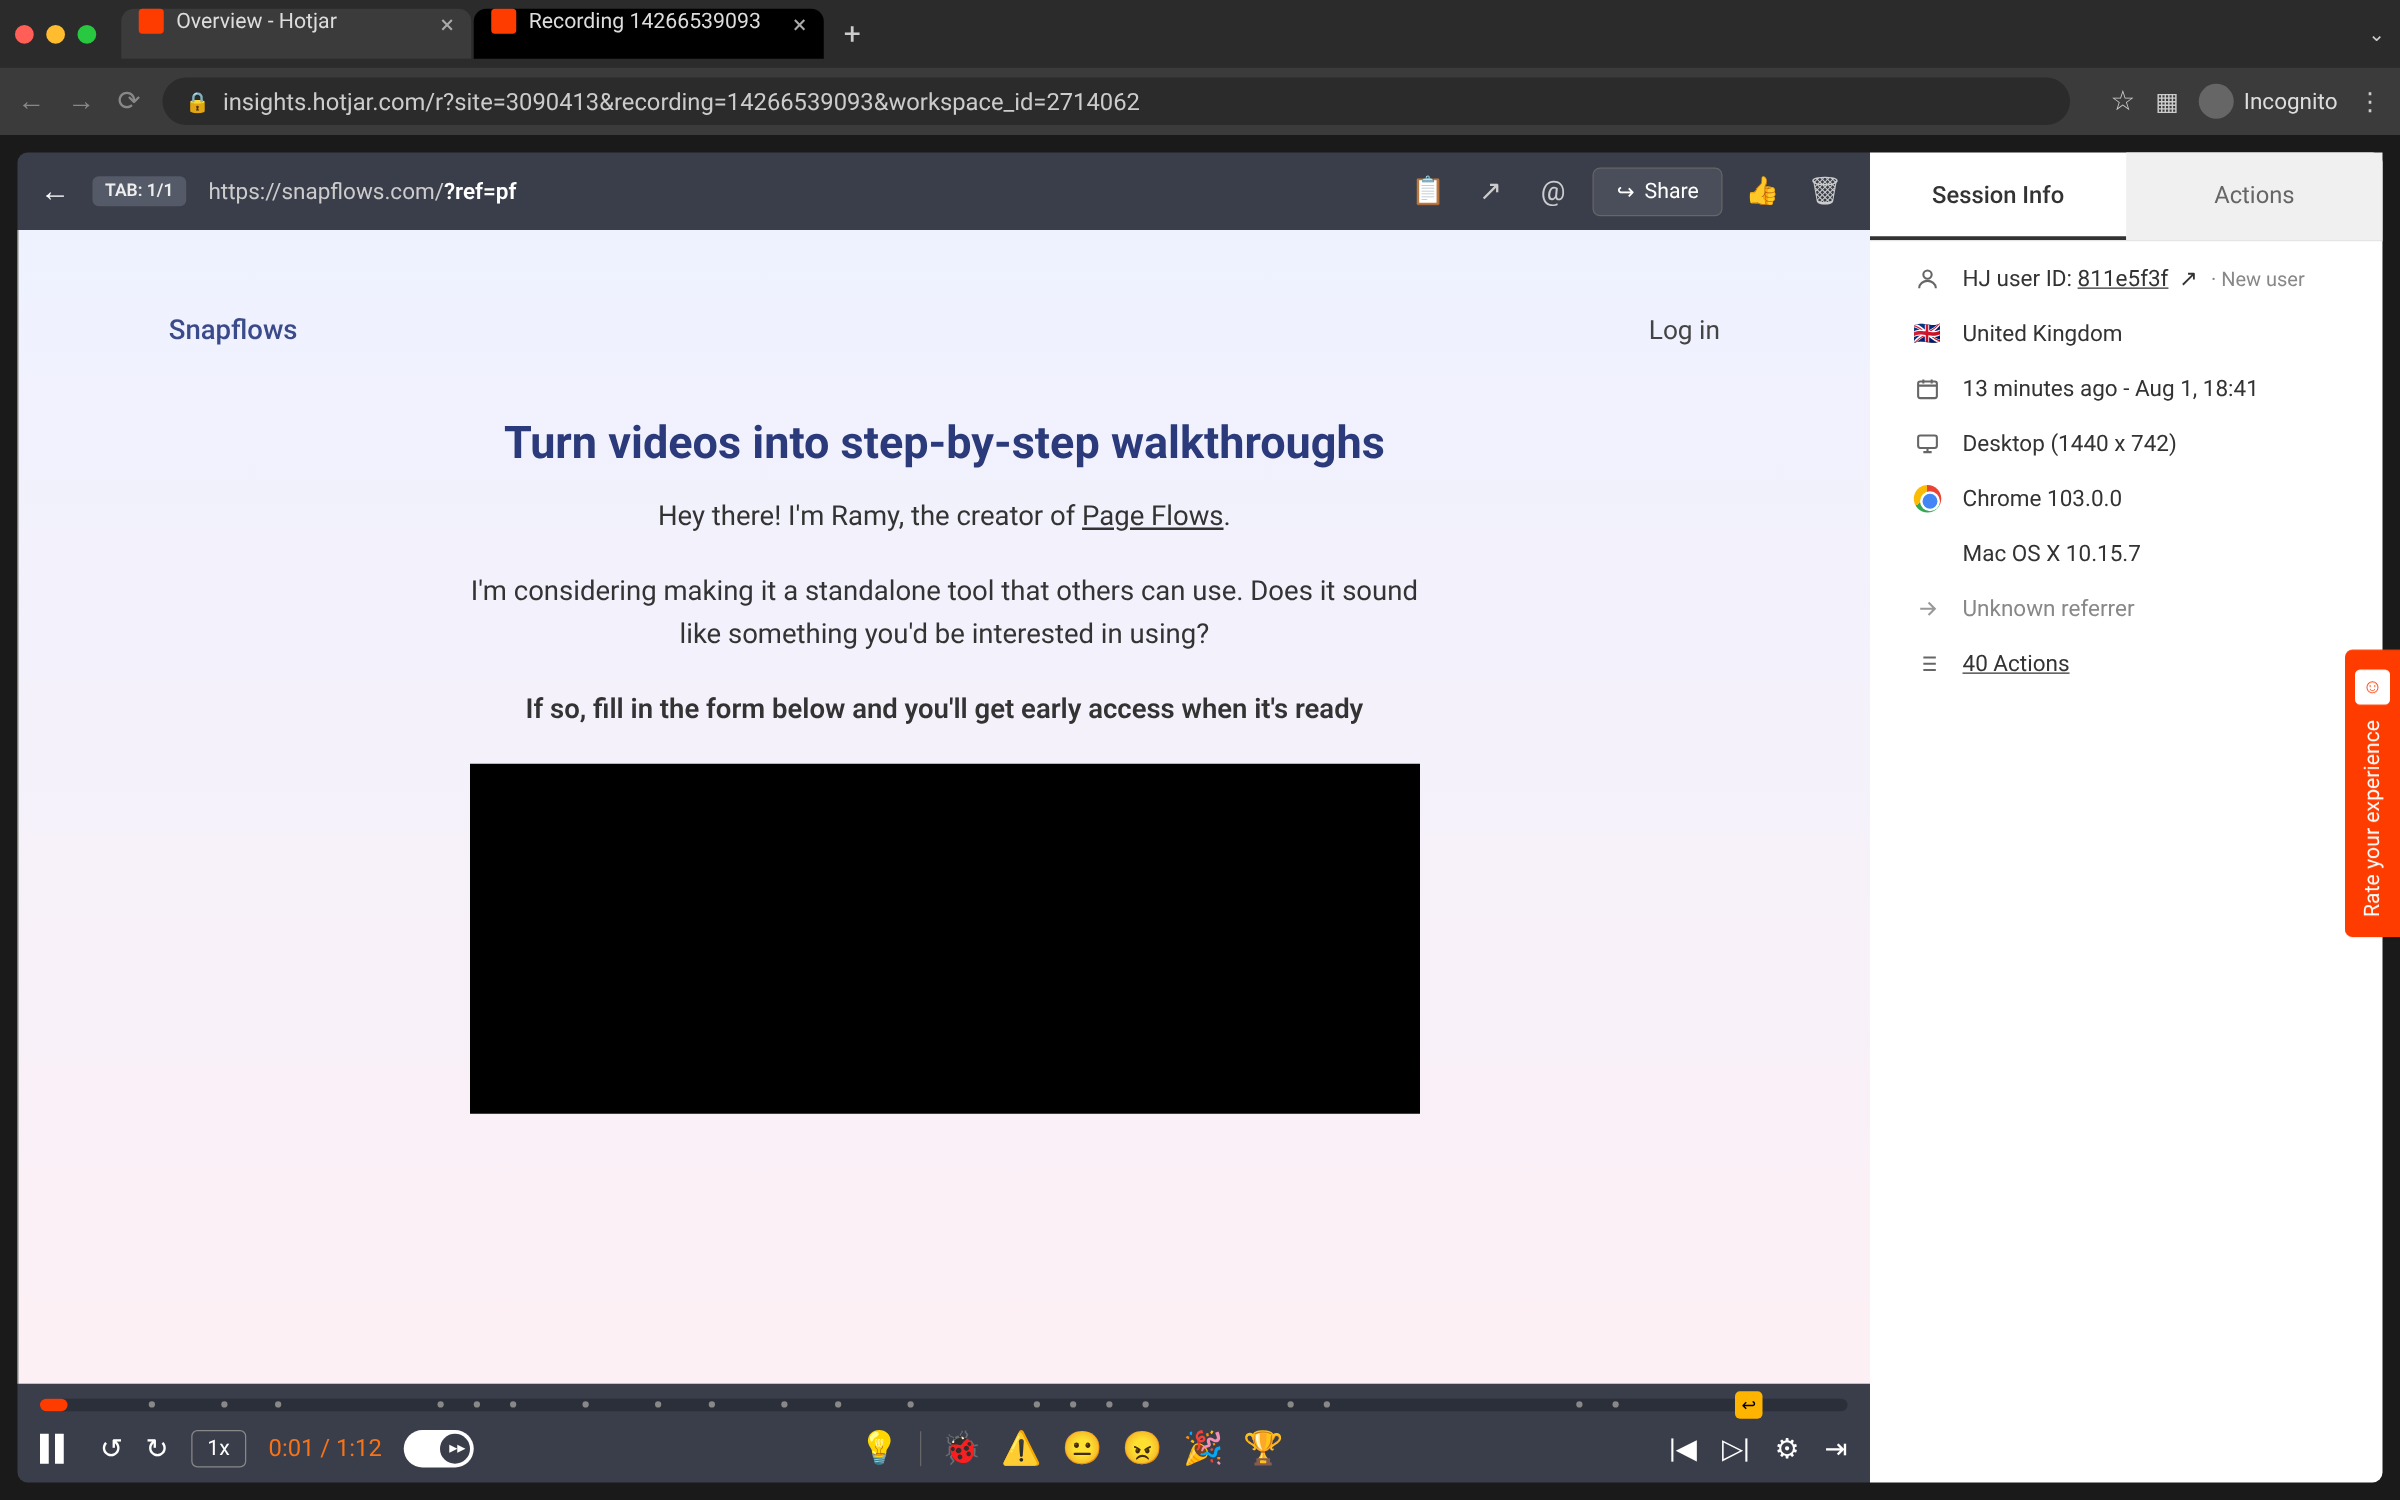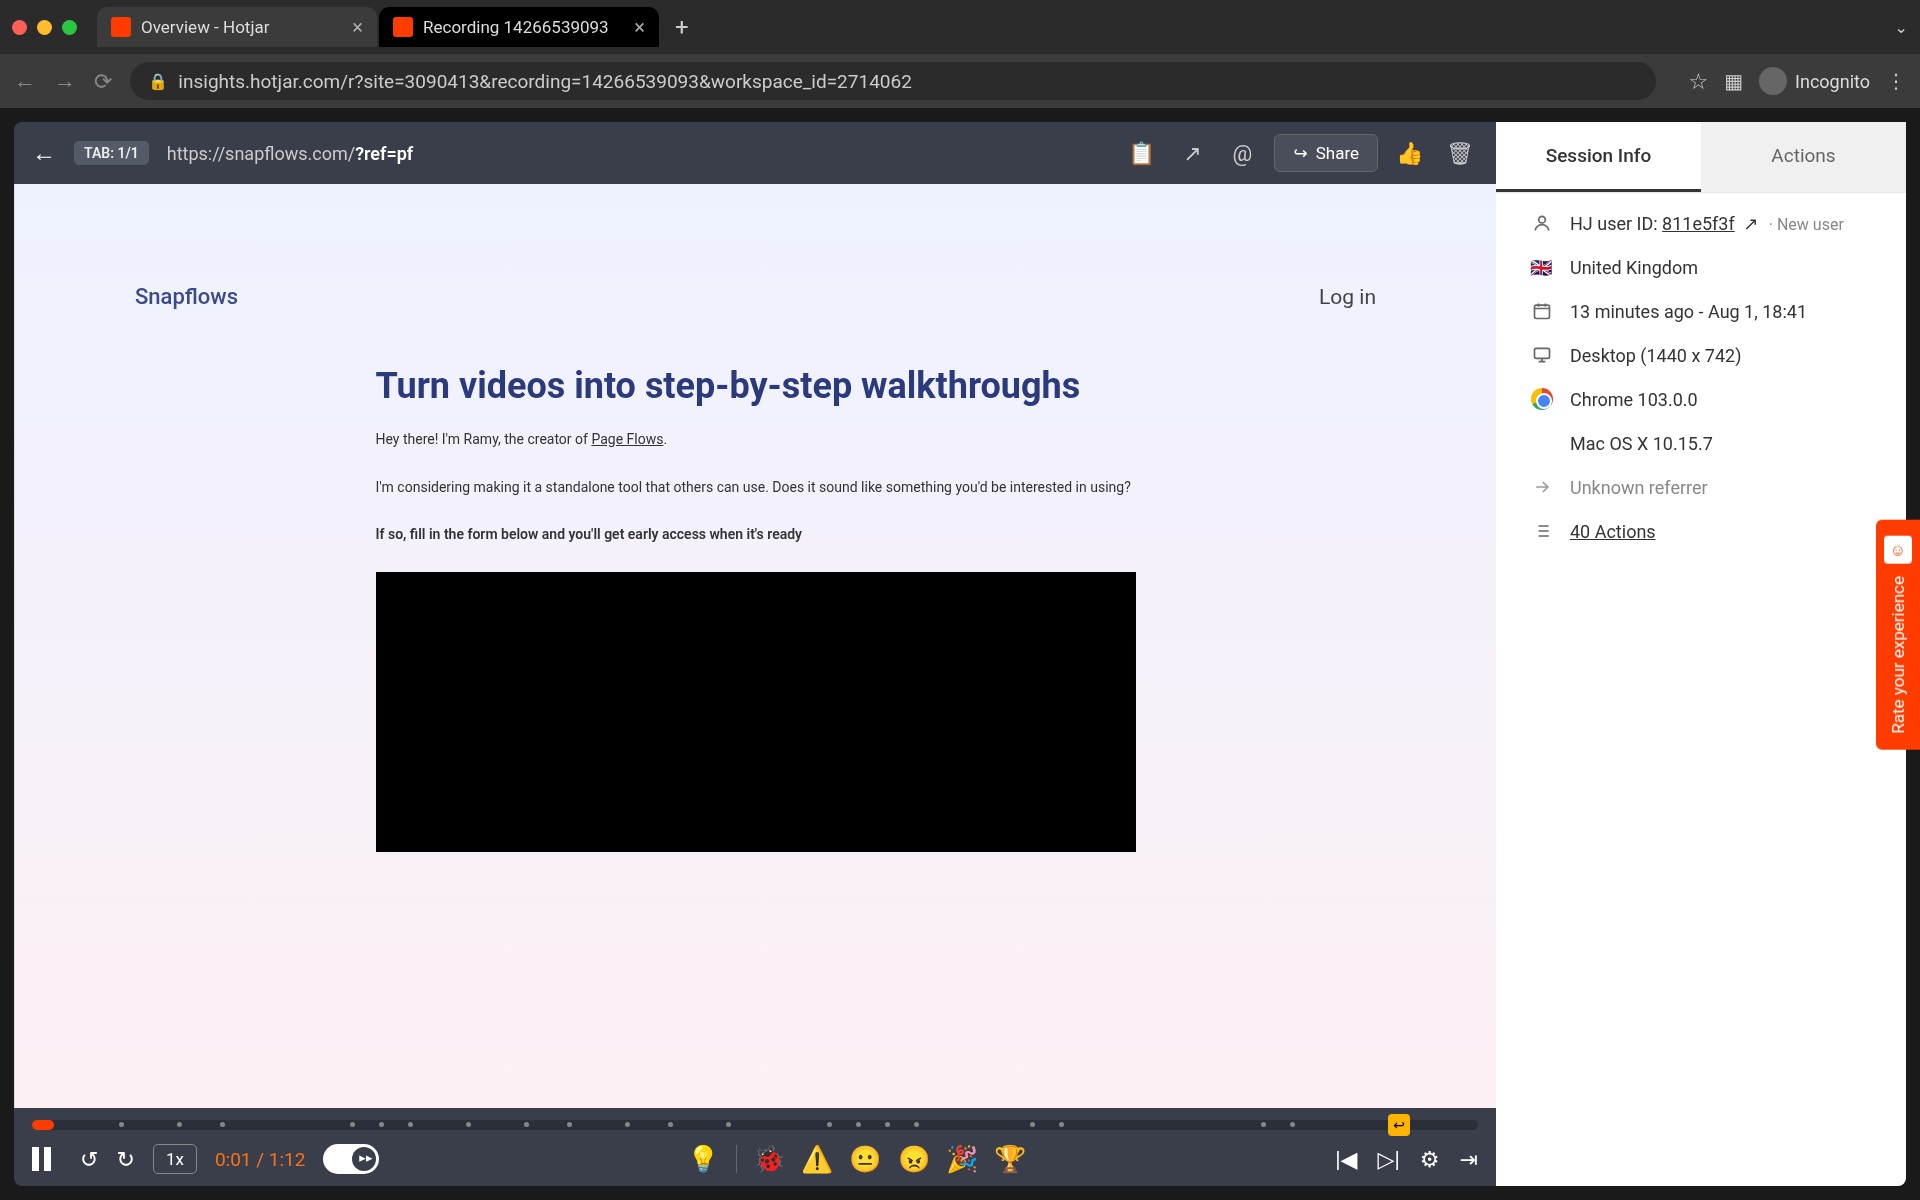--- a/index.html
+++ b/index.html
@@ -5,21 +5,21 @@
 * { margin: 0; padding: 0; box-sizing: border-box; font-family: -apple-system, BlinkMacSystemFont, "Segoe UI", Roboto, sans-serif; }
 body { background: #1a1a1a; width: 1920px; height: 1200px; overflow: hidden; }
 
 
 .browser-chrome { background: #2b2b2b; height: 54px; display: flex; align-items: center; padding: 0 12px; }
 .traffic-lights { display: flex; gap: 10px; margin-right: 20px; }
 .traffic-light { width: 15px; height: 15px; border-radius: 50%; }
 .tl-red { background: #ff5f57; }
 .tl-yellow { background: #febc2e; }
 .tl-green { background: #28c840; }
-.tab { display: flex; align-items: center; background: #3b3b3b; height: 40px; padding: 0 14px; border-radius: 10px 10px 0 0; margin-right: 2px; gap: 10px; color: #ddd; font-size: 17px; min-width: 280px; }
+.tab { display: flex; align-items: flex-start; background: #3b3b3b; height: 40px; padding: 0 14px; border-radius: 10px 10px 0 0; margin-right: 2px; gap: 10px; color: #ddd; font-size: 17px; min-width: 280px; }
 .tab.active { background: #000000; }
 .tab-favicon { width: 20px; height: 20px; background: #ff3c00; border-radius: 3px; display: flex; align-items: center; justify-content: center; }
 .tab-close { margin-left: auto; color: #aaa; font-size: 20px; }
 .new-tab { color: #ccc; font-size: 24px; margin-left: 14px; }
 .chrome-right { margin-left: auto; color: #ccc; }
 
 .url-bar-row { background: #3b3b3b; height: 54px; display: flex; align-items: center; padding: 0 14px; gap: 18px; }
 .nav-btn { color: #888; font-size: 22px; }
 .url-bar { flex: 1; background: #2b2b2b; border-radius: 24px; height: 38px; display: flex; align-items: center; padding: 0 18px; color: #ccc; font-size: 19px; gap: 10px; }
 .url-bar .lock { color: #aaa; font-size: 16px; }
@@ -38,27 +38,27 @@
 .back-arrow { color: #fff; font-size: 24px; }
 .tab-badge { background: #555a68; padding: 4px 10px; border-radius: 5px; font-size: 14px; font-weight: 600; color: #eee; }
 .toolbar-url { color: #ccc; font-size: 18px; }
 .toolbar-url .bold { color: #fff; font-weight: 600; }
 .toolbar-right { margin-left: auto; display: flex; align-items: center; gap: 14px; }
 .toolbar-icon { width: 36px; height: 36px; display: flex; align-items: center; justify-content: center; color: #ccc; font-size: 22px; border-radius: 6px; }
 .share-btn { background: #4a4e5a; border: 1px solid #666; padding: 8px 18px; border-radius: 6px; color: #fff; font-size: 17px; display: flex; align-items: center; gap: 8px; }
 
 
 .viewport { flex: 1; background: linear-gradient(180deg, #eef2ff 0%, #fdf0f5 100%); border-left: 1px solid #ddd; overflow: hidden; position: relative; }
-.page-content { padding: 100px 120px 0 120px; }
+.page-content { padding: 68px 120px 0 120px; text-align: center; }
 .page-nav { display: flex; justify-content: space-between; align-items: center; margin-bottom: 56px; }
 .brand { color: #3b4a8a; font-size: 22px; font-weight: 500; }
 .login-link { color: #444; font-size: 21px; }
 .page-body { max-width: 760px; margin: 0 auto; }
 .hero-title { color: #2b3a7a; font-size: 36px; font-weight: 700; margin-bottom: 22px; }
-.para { color: #333; font-size: 14px; line-height: 1.55; margin-bottom: 26px; }
+.para { color: #333; font-size: 22px; line-height: 1.55; margin-bottom: 26px; }
 .para a { color: #333; text-decoration: underline; }
 .para-bold { font-weight: 600; }
 .video-box { background: #000; width: 100%; height: 280px; margin-top: 18px; }
 .cursor { position: absolute; top: 560px; left: 576px; font-size: 20px; color: #000; }
 
 
 .playback { background: #3a3e4a; border-radius: 0 0 0 8px; padding: 12px 18px; }
 .scrubber { height: 10px; background: #2b2f3a; border-radius: 5px; position: relative; margin-bottom: 14px; }
 .scrub-fill { position: absolute; left: 0; top: 0; bottom: 0; width: 1.5%; background: #ff3c00; border-radius: 5px; }
 .scrub-dots { position: absolute; inset: 0; }

